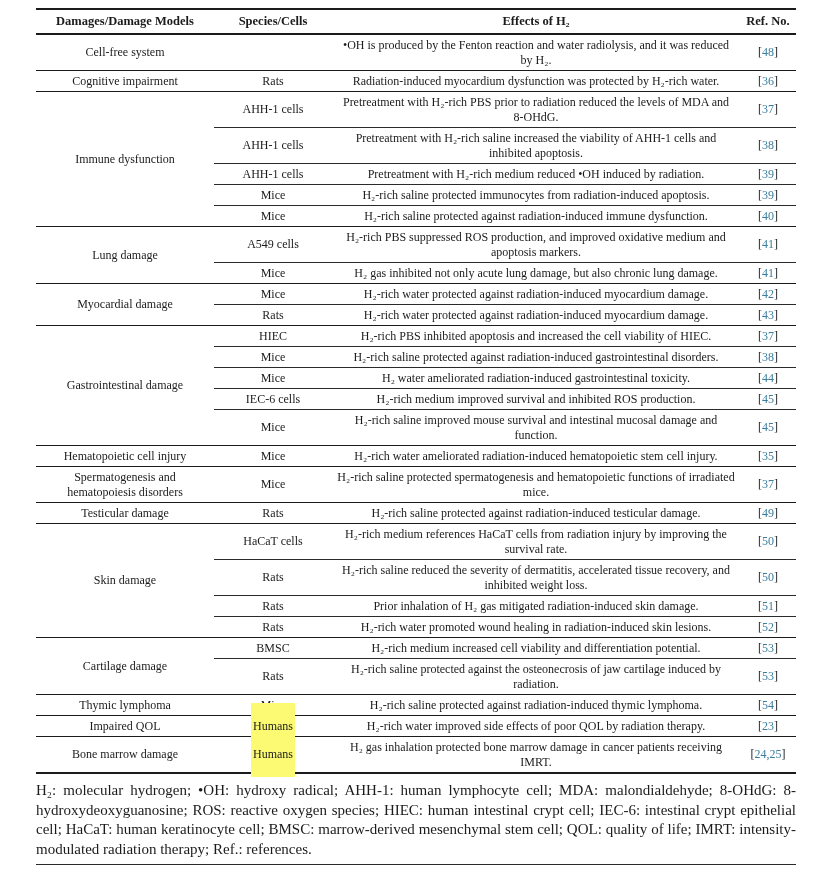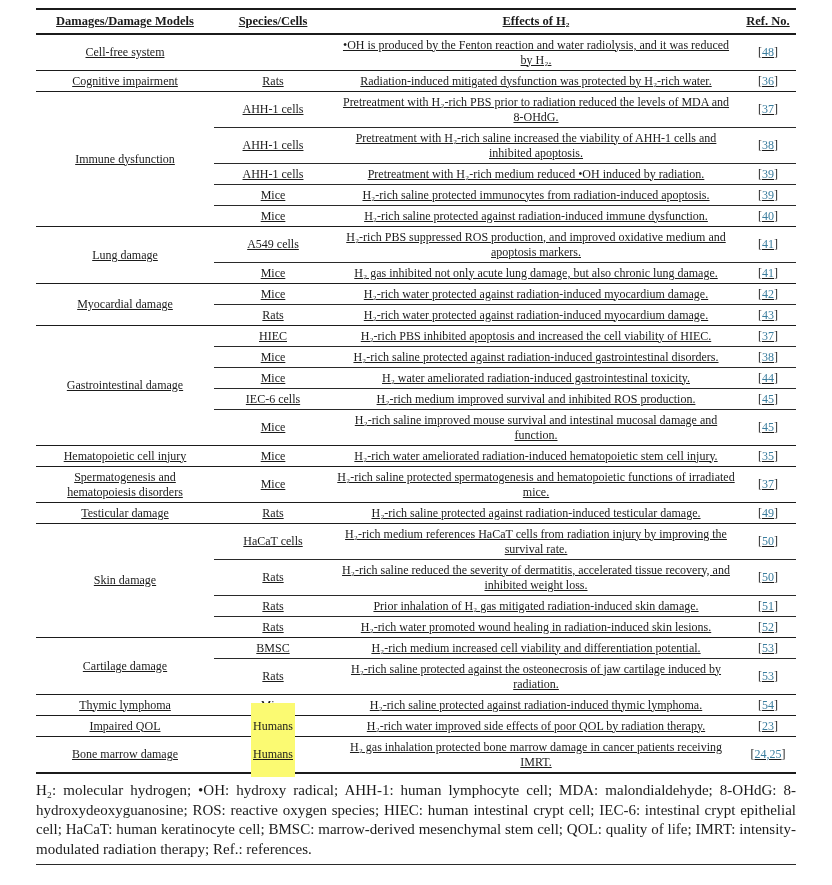--- a/index.html
+++ b/index.html
@@ -20,21 +20,20 @@
     margin: 4px 0 9px 0;
   }
   .caption-label { font-weight: bold; }
 
   table.datatable {
     border-collapse: collapse;
     width: 760px;
     table-layout: fixed;
     font-size: 12px;
     border-bottom: 2px solid #1b1b1b;
-    text-decoration: underline;
   }
   thead th {
     border-top: 2px solid #1b1b1b;
     border-bottom: 2px solid #1b1b1b;
     font-weight: bold;
     font-size: 12.5px;
     padding: 4px 2px;
     text-align: center;
   }
   td {
@@ -85,21 +84,21 @@
     <tbody id="table-body">
         <tr class="group-start">
           <td class="c-damage" rowspan="1">Cell-free system</td>
           <td class="c-species"><span></span></td>
           <td class="c-effects">•OH is produced by the Fenton reaction and water radiolysis, and it was reduced by H₂.</td>
           <td class="c-ref">[<span class="refnum">48</span>]</td>
         </tr>
         <tr class="group-start">
           <td class="c-damage" rowspan="1">Cognitive impairment</td>
           <td class="c-species"><span>Rats</span></td>
-          <td class="c-effects">Radiation-induced mitigated dysfunction was protected by H₂-rich water.</td>
+          <td class="c-effects">Radiation-induced myocardium dysfunction was protected by H₂-rich water.</td>
           <td class="c-ref">[<span class="refnum">36</span>]</td>
         </tr>
         <tr class="group-start">
           <td class="c-damage" rowspan="5">Immune dysfunction</td>
           <td class="c-species"><span>AHH-1 cells</span></td>
           <td class="c-effects">Pretreatment with H₂-rich PBS prior to radiation reduced the levels of MDA and 8-OHdG.</td>
           <td class="c-ref">[<span class="refnum">37</span>]</td>
         </tr>
         <tr class="sub-row">
           <td class="c-species"><span>AHH-1 cells</span></td>

